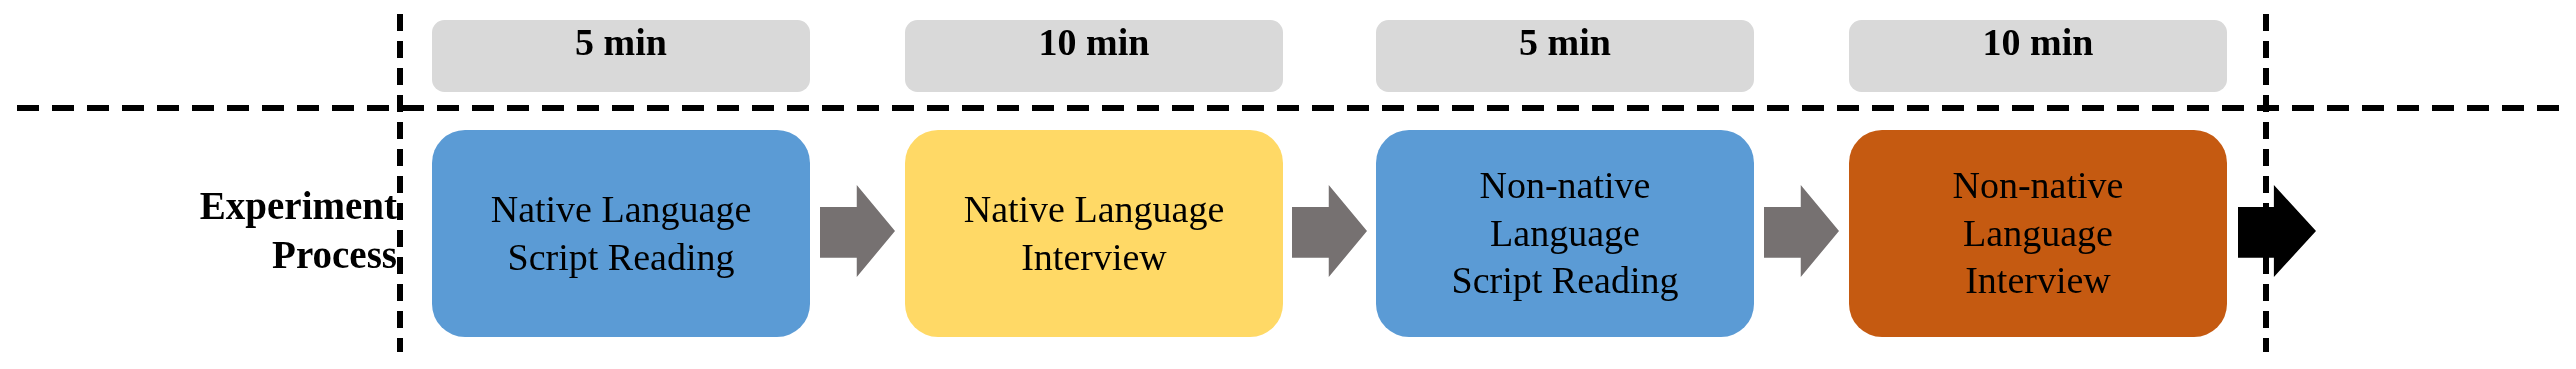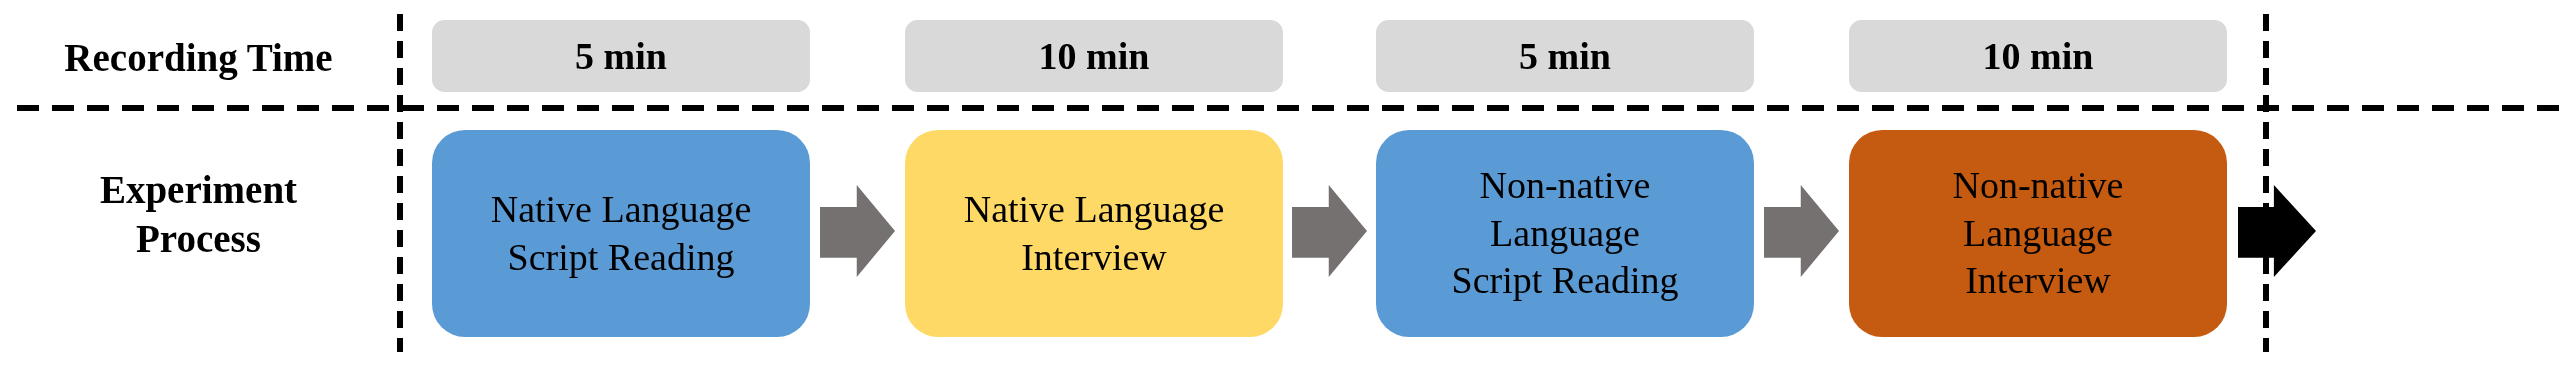--- a/index.html
+++ b/index.html
@@ -18,21 +18,21 @@
     position: absolute;
     left: 0;
     width: 397px;
     text-align: center;
     font-weight: bold;
     font-size: 39px;
     line-height: 1.26;
     white-space: pre-line;
   }
   .row-label.recording { top: 33px; }
-  .row-label.experiment { top: 165px; }
+  .row-label.experiment { top: 181px; text-align: right; }
 
   
   .vline {
     position: absolute;
     top: 14px;
     width: 5.5px;
     height: 338px;
     background-image: repeating-linear-gradient(180deg, #000 0 17px, transparent 17px 27px);
   }
   .vline.left  { left: 397px; }
@@ -47,21 +47,20 @@
   }
 
   
   .time-box {
     position: absolute;
     top: 20.3px;
     width: 378px;
     height: 72px;
     border-radius: 12.5px;
     display: flex;
-    align-items: center;
     justify-content: center;
     font-weight: bold;
     font-size: 38px;
   }
 
   
   .process-box {
     position: absolute;
     top: 130px;
     width: 378px;
@@ -110,21 +109,20 @@
     text-align: center;
     font-weight: bold;
     font-size: 39px;
   }
 </style>
 </head>
 <body>
 
 <div class="canvas">
 
-  <div class="row-label recording">Recording Time</div>
   <div class="row-label experiment">Experiment
 Process</div>
 
   <div class="vline left"></div>
   <div class="vline right"></div>
   <div class="hline"></div>
 
   <div class="time-box col-1" style="background-color: rgb(217, 217, 217);">
     <span>5 min</span>
   </div>

